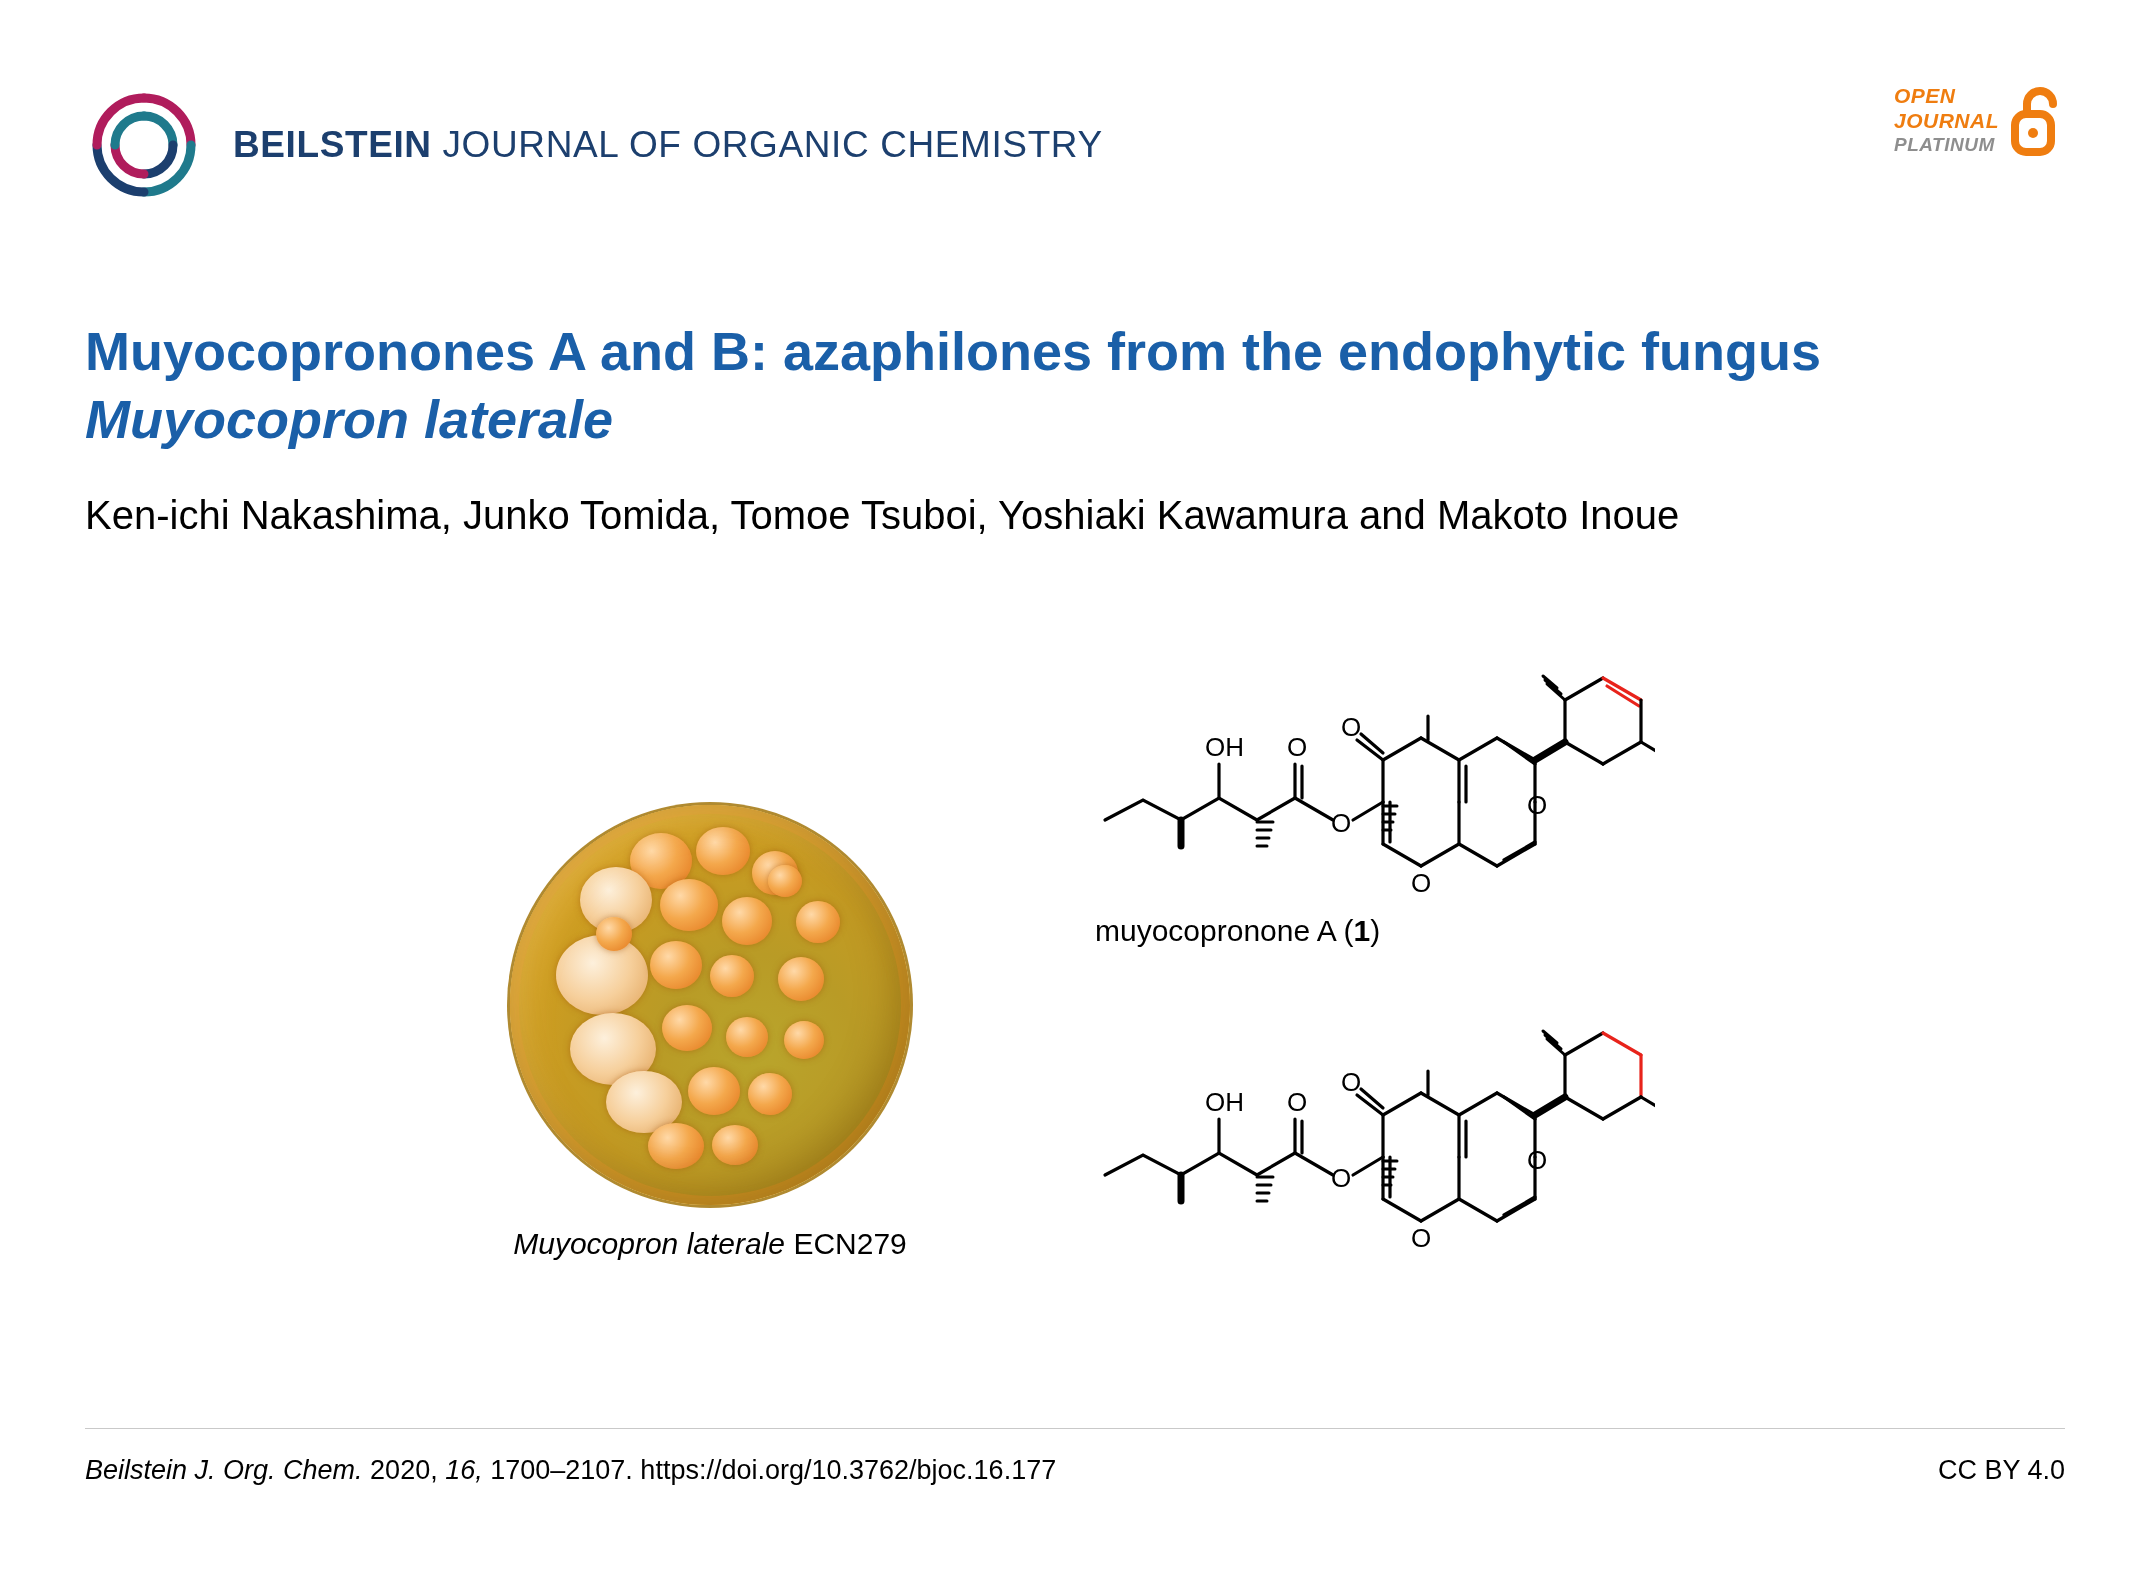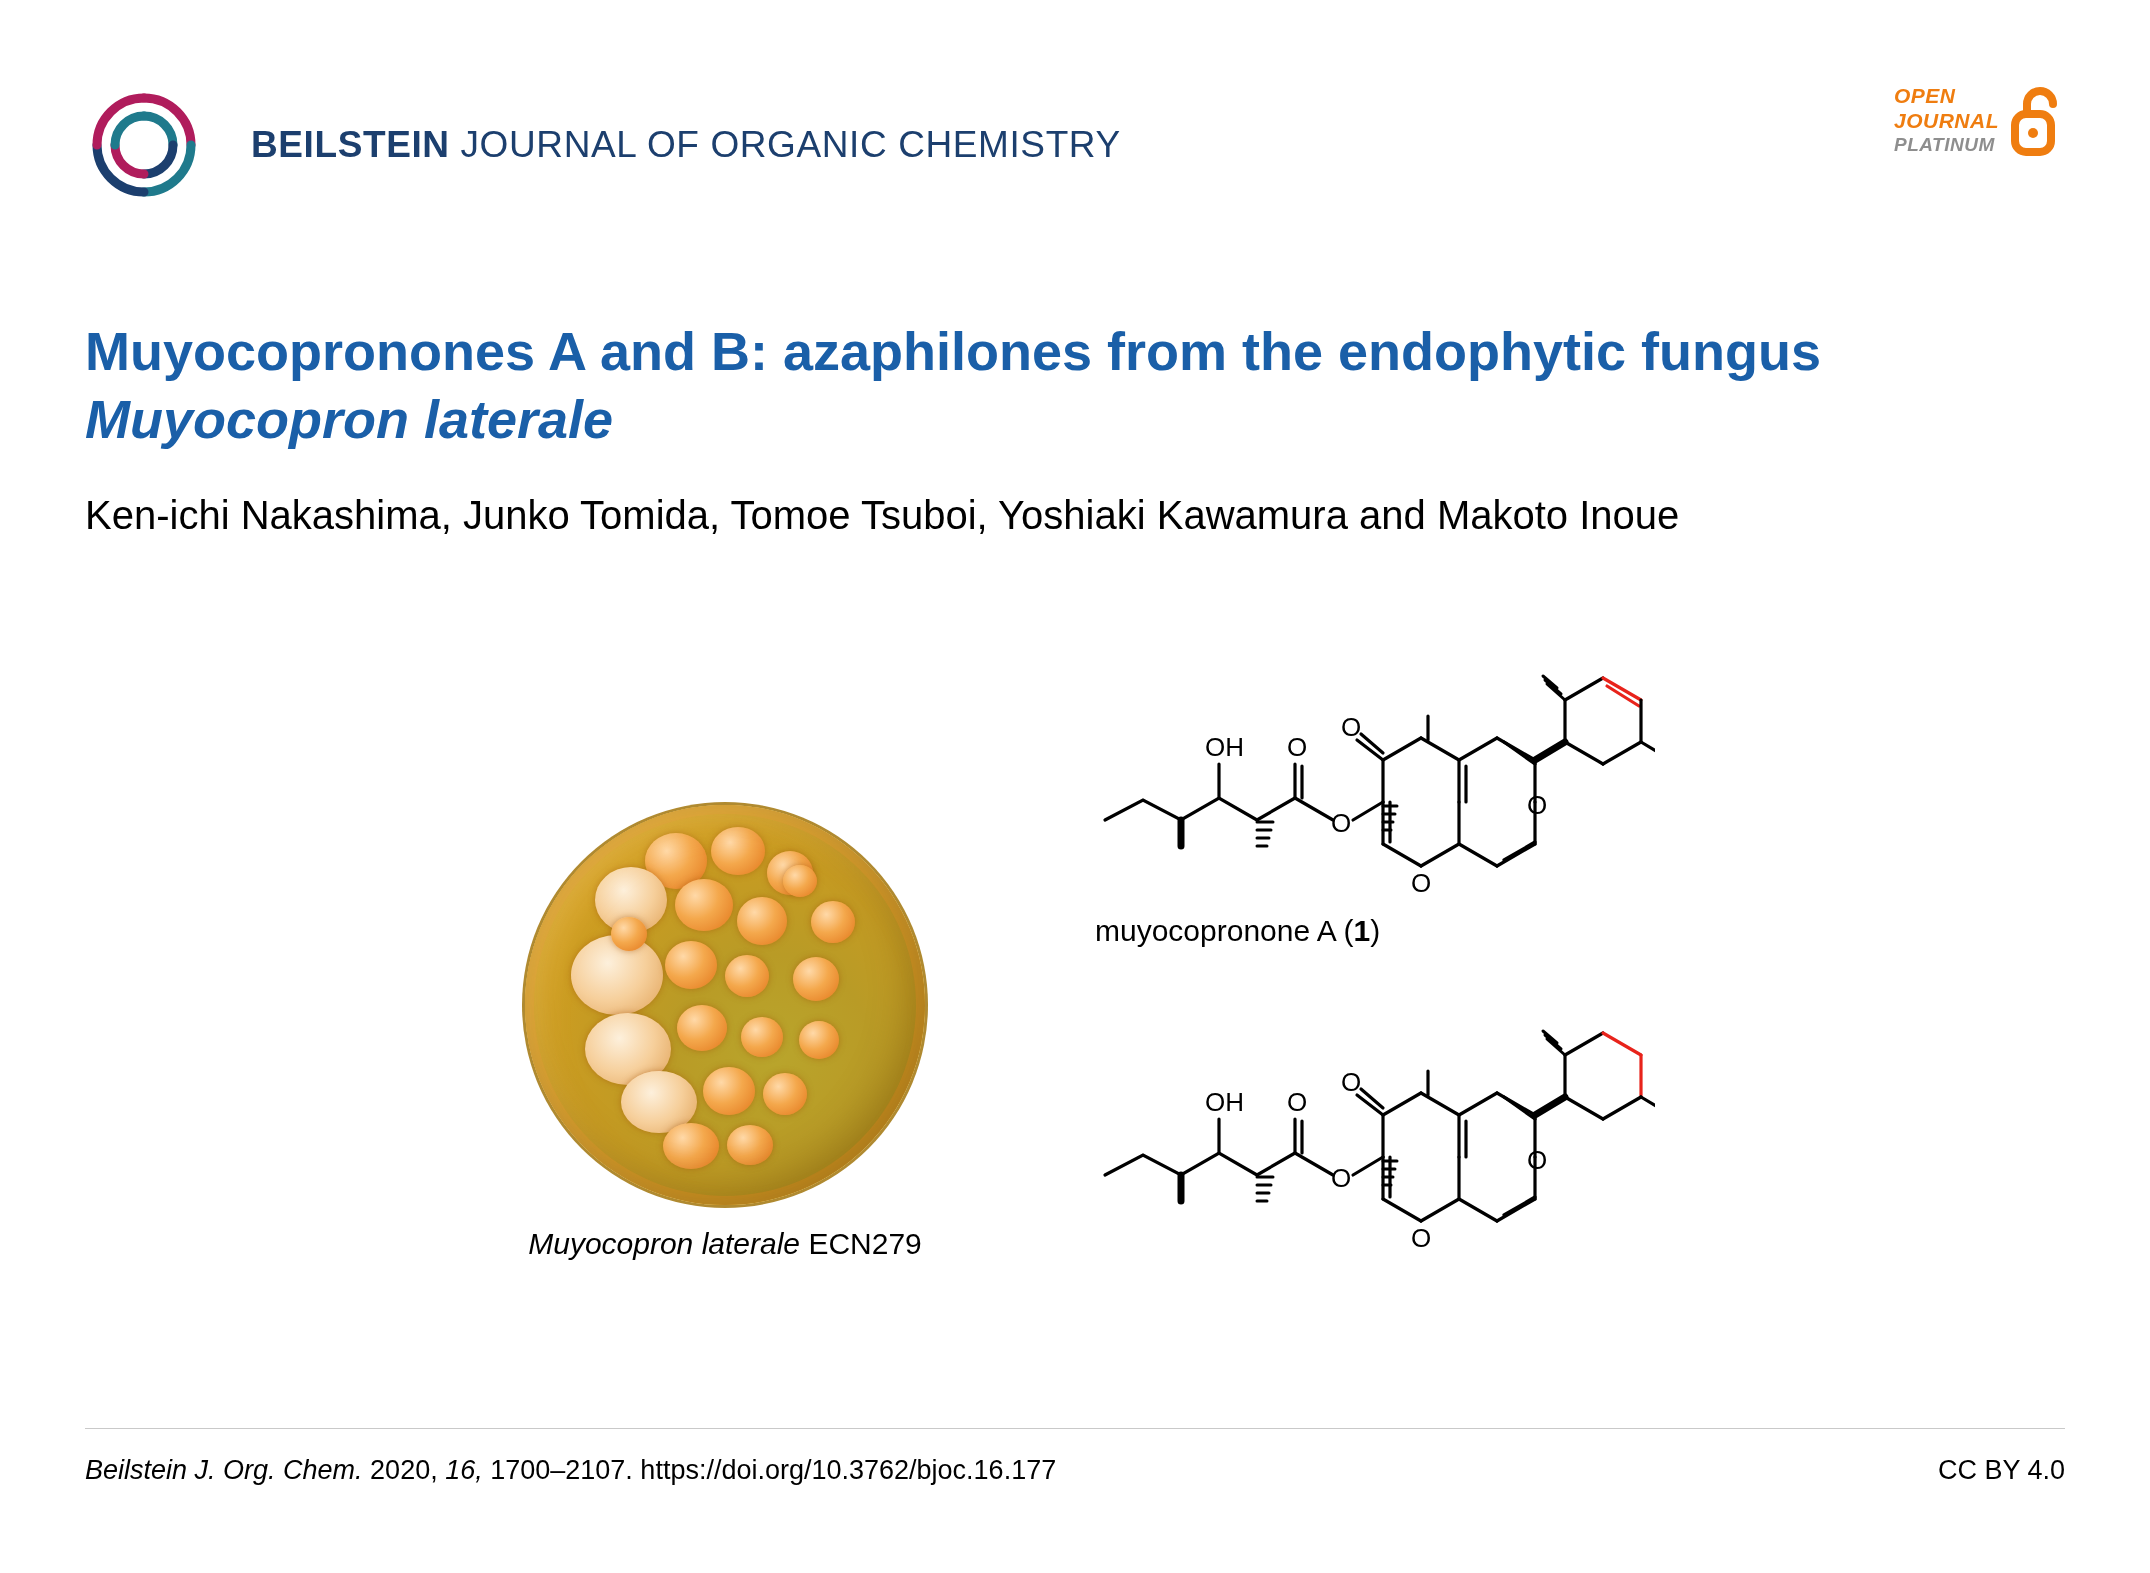--- a/index.html
+++ b/index.html
@@ -23,21 +23,21 @@
     left: 85px;
     right: 85px;
     height: 130px;
   }
   .brand {
     position: absolute;
     left: 0;
     top: 8px;
     display: flex;
     align-items: center;
-    gap: 48px;
+    gap: 30px;
   }
   .brand-logo { width: 118px; height: 118px; display: block; }
   .brand-title {
     font-size: 37px;
     letter-spacing: 0.6px;
     color: #1c3f6e;
     white-space: nowrap;
   }
   .brand-title .bold { font-weight: bold; }
   .brand-title .light { font-weight: normal; }
@@ -90,21 +90,21 @@
   .figure {
     position: absolute;
     left: 85px;
     top: 660px;
     width: 1980px;
     height: 750px;
   }
 
   .petri-wrap {
     position: absolute;
-    left: 430px;
+    left: 415px;
     top: 145px;
     width: 420px;
     text-align: center;
   }
   .petri {
     width: 400px;
     height: 400px;
     margin: 0 auto;
     border-radius: 50%;
     position: relative;

